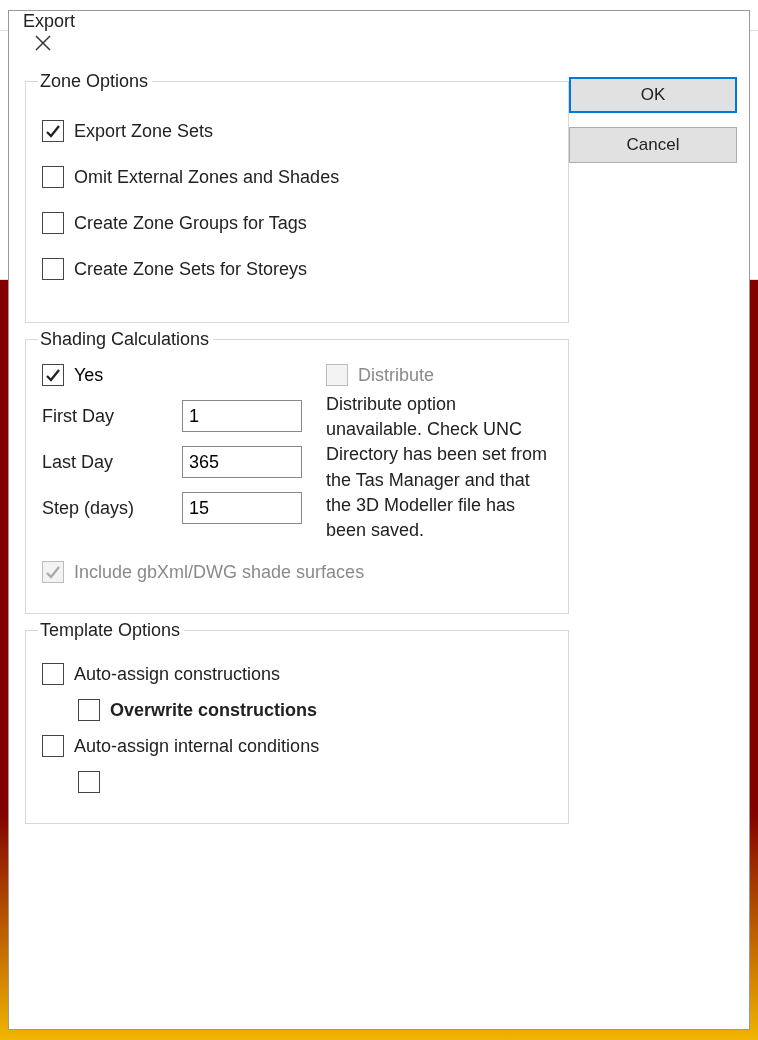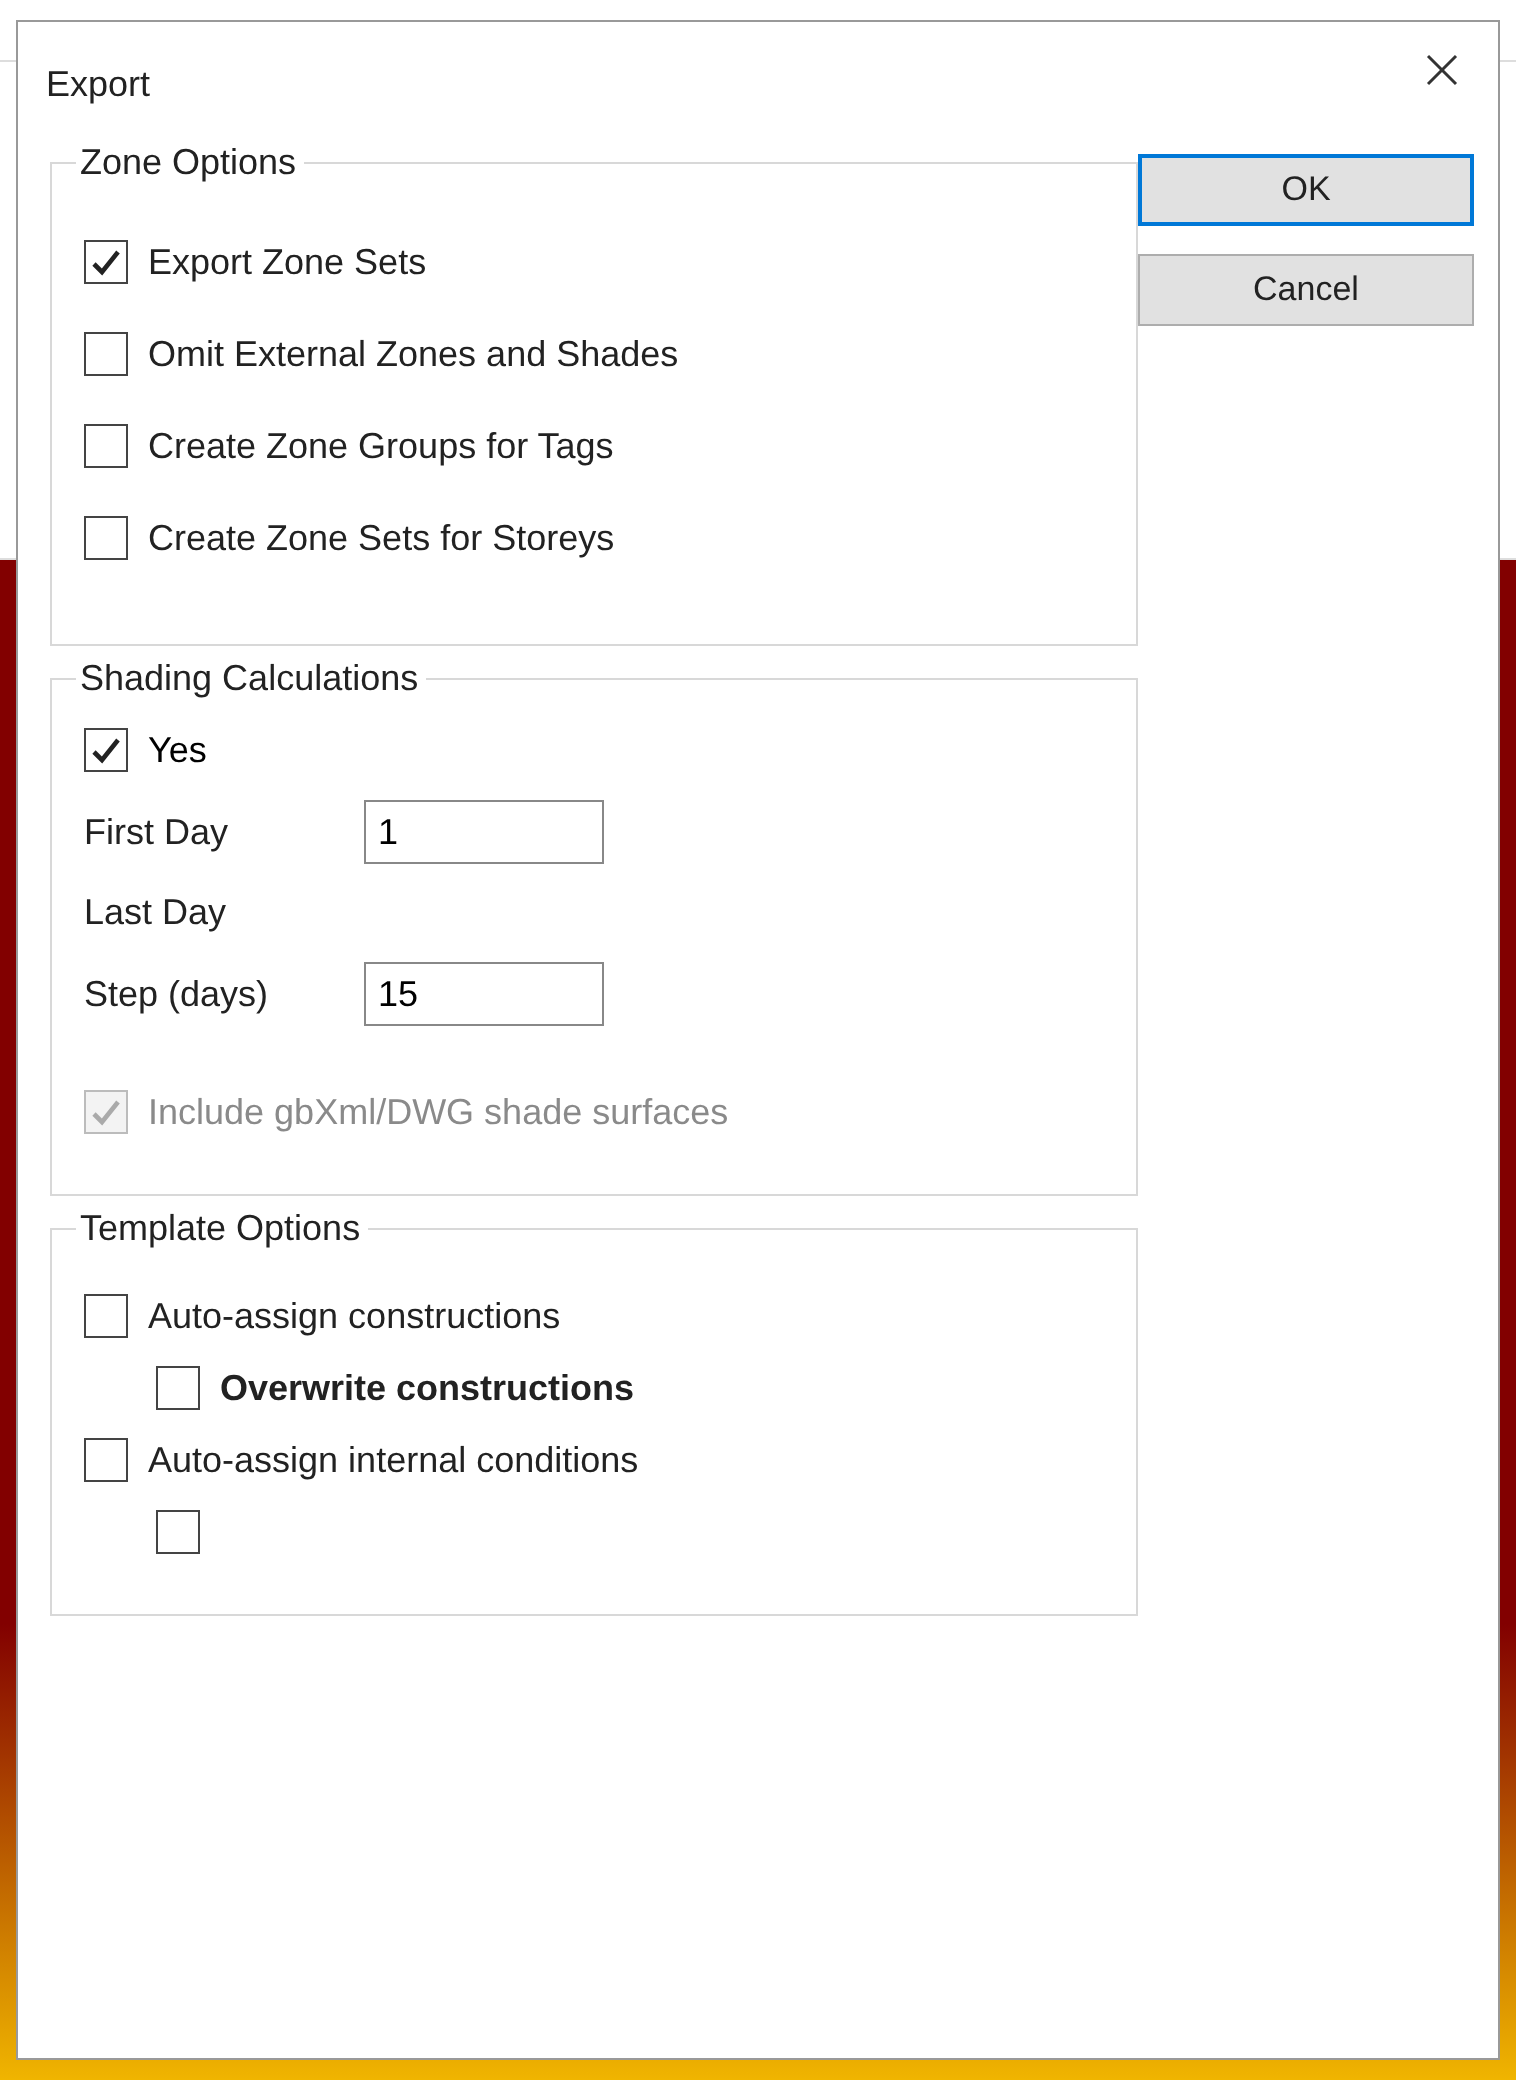--- a/index.html
+++ b/index.html
@@ -35,24 +35,25 @@
     top: 10px;
     width: 742px;
     height: 1020px;
     background: #fff;
     border: 1px solid #999;
     z-index: 10;
   }
   .titlebar {
     height: 42px;
     display: flex;
-    align-items: flex-end;
+    align-items: flex-start;
     justify-content: space-between;
     padding: 0 8px 0 14px;
     border-bottom: 0;
+    flex-direction: column;
   }
   .titlebar .title {
     font-size: 18px;
     color: #222;
   }
   .close-btn {
     width: 40px;
     height: 36px;
     display: flex;
     align-items: center;
@@ -253,27 +254,35 @@
               </span>
               <span>Yes</span>
             </div>
 
             <div class="field-row">
               <label>First Day</label>
               <input type="text" value="1" style="">
             </div>
             <div class="field-row">
               <label>Last Day</label>
+              <input type="text" value="365" style="">
             </div>
             <div class="field-row">
               <label>Step (days)</label>
               <input type="text" value="15" style="">
             </div>
           </div>
 
+          <div class="shading-right">
+            <div class="shading-check-row disabled" style="color:#8a8a8a;">
+              <span class="cb disabled"></span>
+              <span>Distribute</span>
+            </div>
+            <div class="info-text">Distribute option unavailable. Check UNC Directory has been set from the Tas Manager and that the 3D Modeller file has been saved.</div>
+          </div>
         </div>
 
         <div class="checkbox-row disabled" style="margin-top:18px;">
           <span class="cb disabled">
             <svg viewBox="0 0 16 16">
                 <polyline points="2,9 6,13 14,3"></polyline>
               </svg>
           </span>
           <span>Include gbXml/DWG shade surfaces</span>
         </div>

